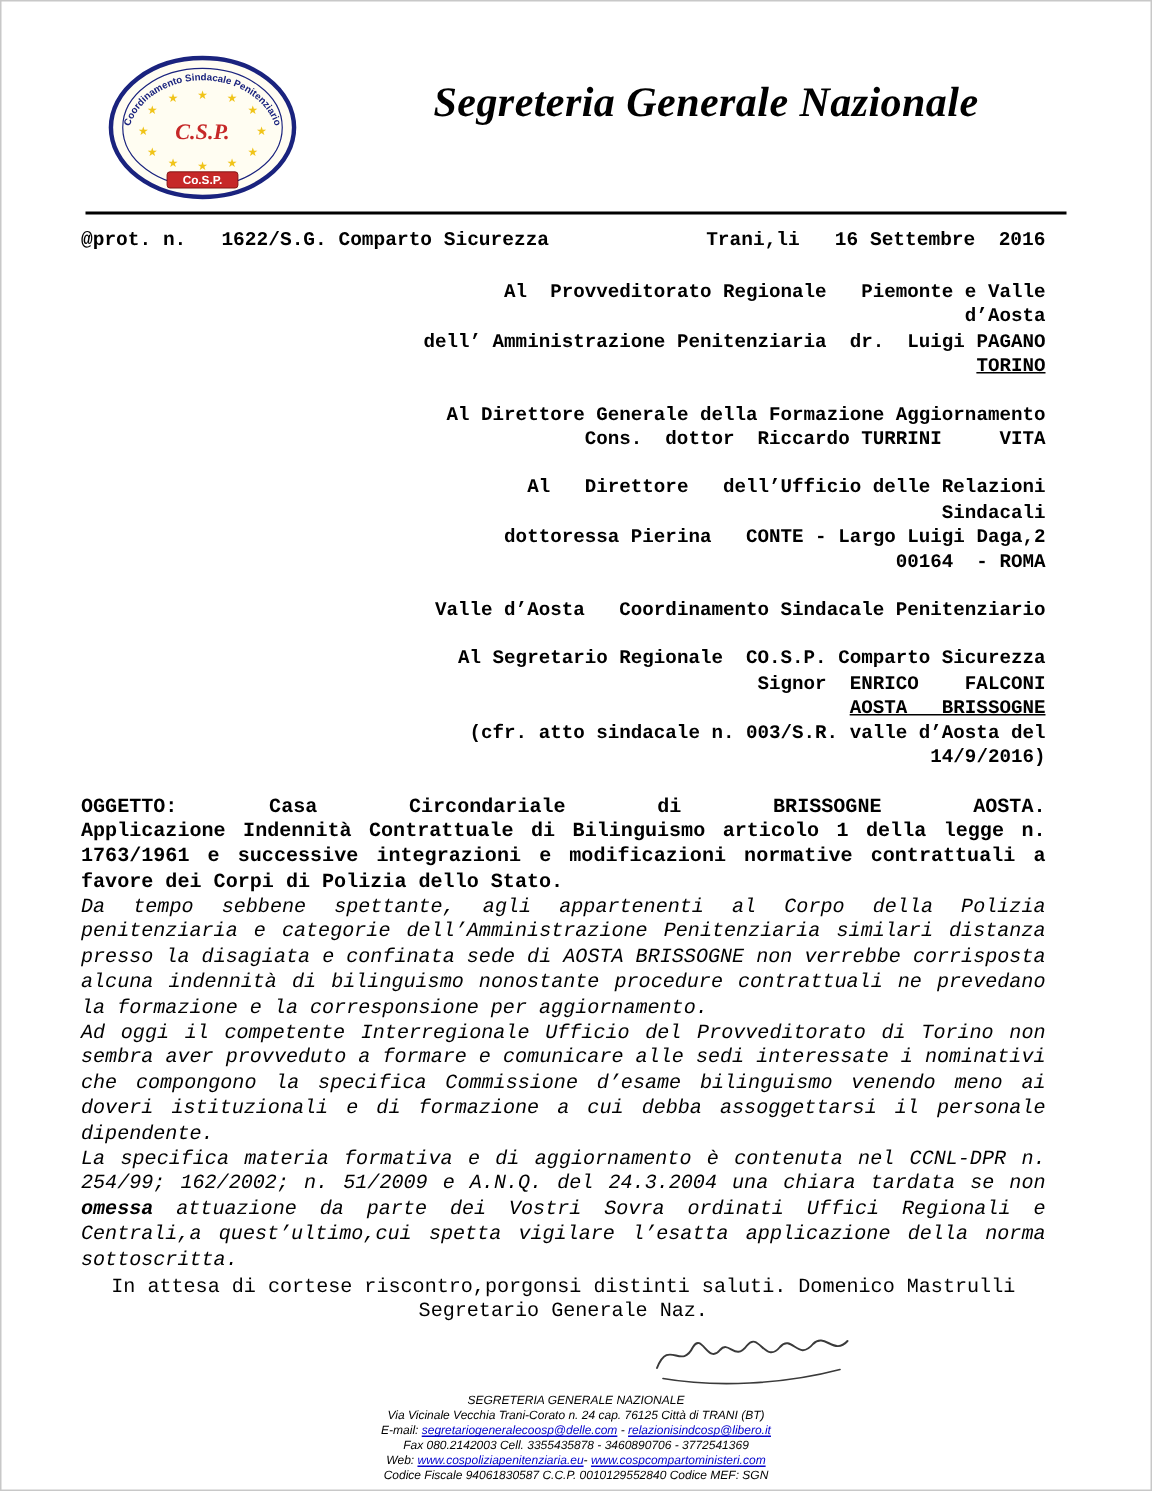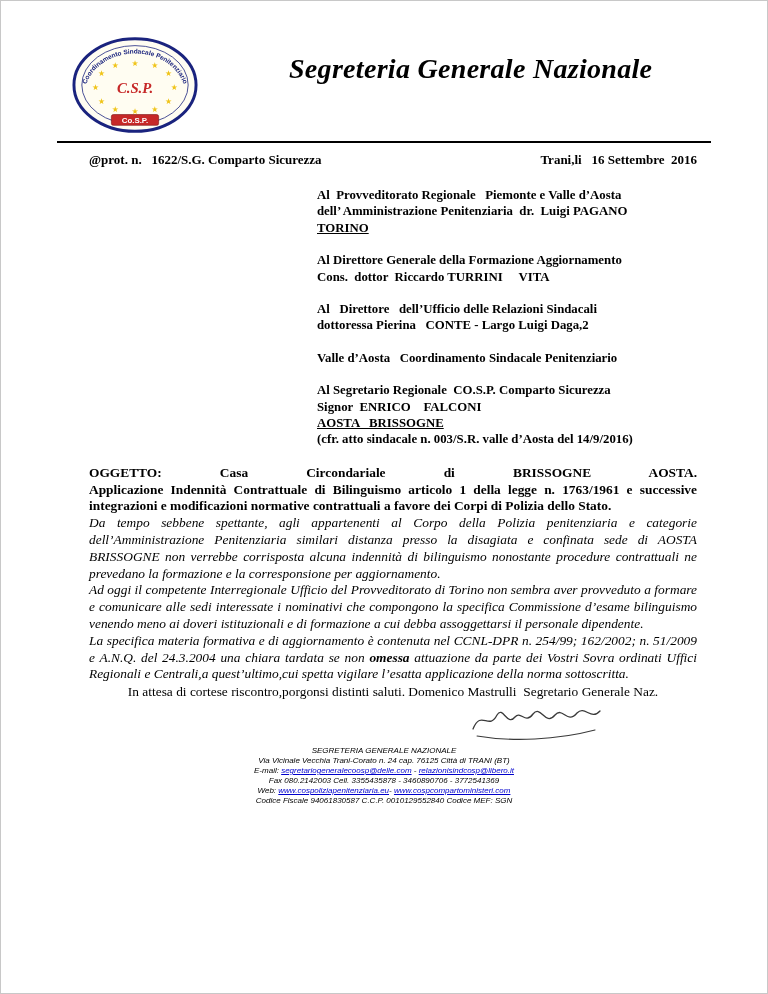--- a/index.html
+++ b/index.html
@@ -4,26 +4,26 @@
 <style>
   html,body{margin:0;padding:0;background:#e8e8e8;}
   .page{width:768px;height:994px;position:relative;background:#ffffff;margin:0 auto;
         font-family:"Liberation Serif",serif;color:#000;overflow:hidden;
         border:1px solid #c8c8c8;box-sizing:border-box;}
   .header{position:relative;height:140px;}
   .logo{position:absolute;left:70px;top:34px;width:128px;height:100px;}
   .title{position:absolute;left:288px;top:52px;margin:0;font-size:28px;
          font-style:italic;font-weight:bold;letter-spacing:.3px;}
   .rule{border-top:2px solid #000;margin:0 56px;}
-  .content{padding:0 70px 0 88px;}
+  .content{padding:0 70px 0 53px;font-family:Liberation Mono, monospace;}
   .pre{white-space:pre-wrap;}
   .prot-row{display:flex;justify-content:space-between;margin-top:9px;
             font-weight:bold;font-size:13px;line-height:16px;}
   .recipients{margin-left:228px;margin-top:19px;font-weight:bold;
-              font-size:12.8px;line-height:16.4px;}
+              font-size:12.8px;line-height:16.4px;text-align:right;}
   .rblock{margin-bottom:16px;}
   .u{text-decoration:underline;}
   .subject{font-weight:bold;font-size:13.4px;line-height:16.8px;margin-top:-1px;}
   .subject-line1{text-align:justify;text-align-last:justify;margin-top:18px;}
   .just{text-align:justify;}
   .ital{font-style:italic;}
   p{margin:0;font-size:13.4px;line-height:16.8px;text-align:center;}
   .closing{margin-top:1px;}
   .signature{display:block;margin-left:378px;margin-top:1px;}
   .footer{margin-top:2px;text-align:center;font-family:"Liberation Sans",sans-serif;
@@ -81,20 +81,21 @@
         <div class="pre">dell’ Amministrazione Penitenziaria  dr.  Luigi PAGANO</div>
         <div class="pre u">TORINO</div>
       </div>
       <div class="rblock">
         <div class="pre">Al Direttore Generale della Formazione Aggiornamento</div>
         <div class="pre">Cons.  dottor  Riccardo TURRINI     VITA</div>
       </div>
       <div class="rblock">
         <div class="pre">Al   Direttore   dell’Ufficio delle Relazioni Sindacali</div>
         <div class="pre">dottoressa Pierina   CONTE - Largo Luigi Daga,2</div>
+        <div class="pre">00164  - ROMA</div>
       </div>
       <div class="rblock">
         <div class="pre">Valle d’Aosta   Coordinamento Sindacale Penitenziario</div>
       </div>
       <div class="rblock">
         <div class="pre">Al Segretario Regionale  CO.S.P. Comparto Sicurezza</div>
         <div class="pre">Signor  ENRICO    FALCONI</div>
         <div class="pre u">AOSTA   BRISSOGNE</div>
         <div class="pre">(cfr. atto sindacale n. 003/S.R. valle d’Aosta del 14/9/2016)</div>
       </div>

